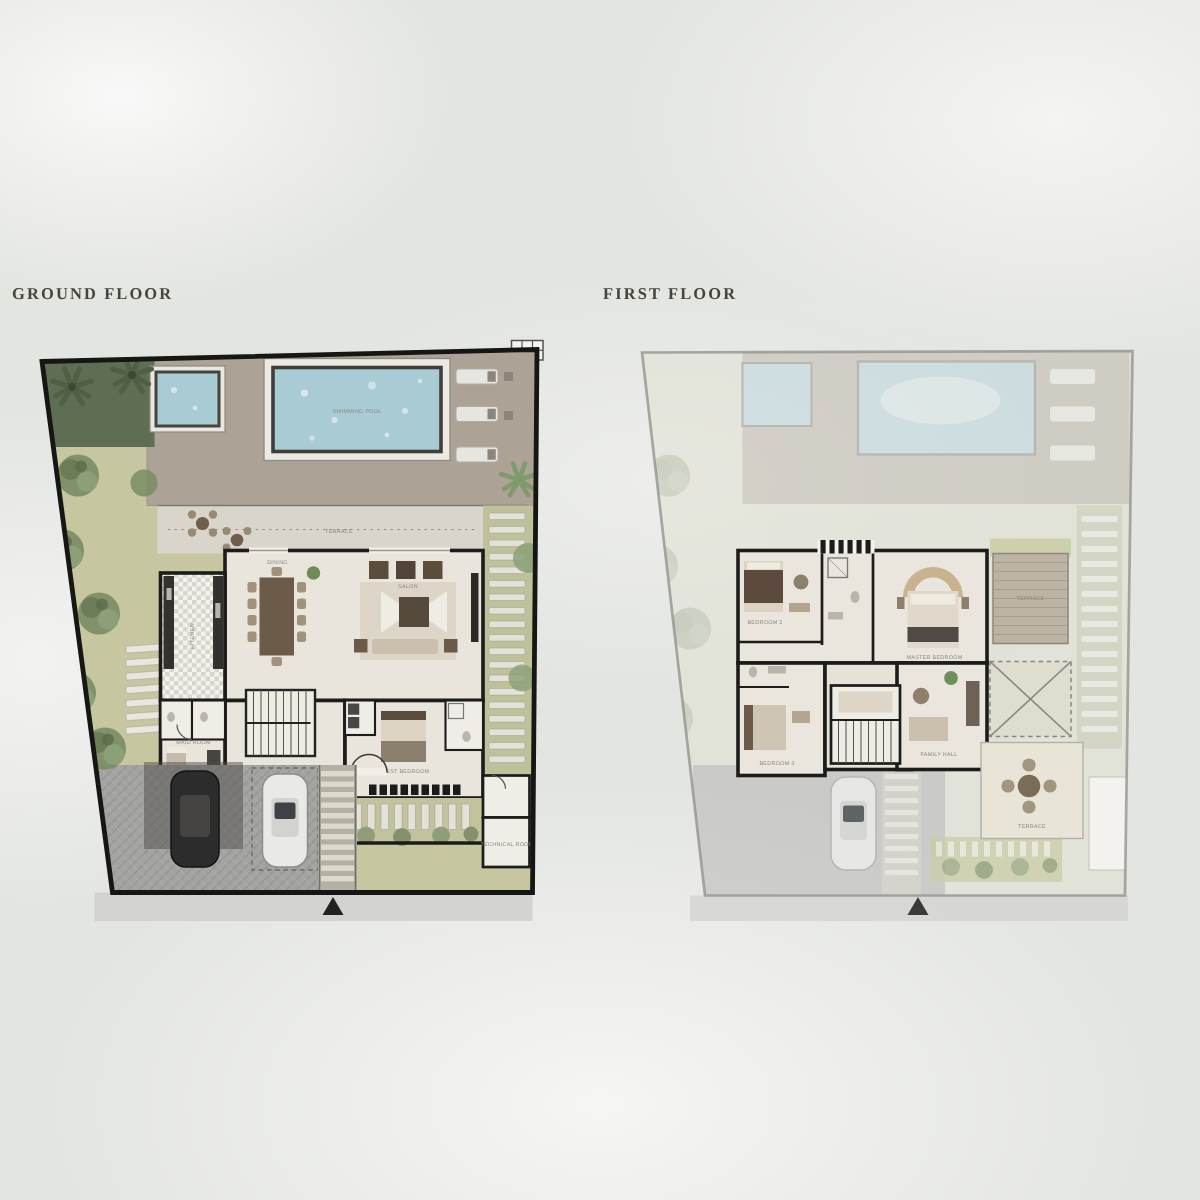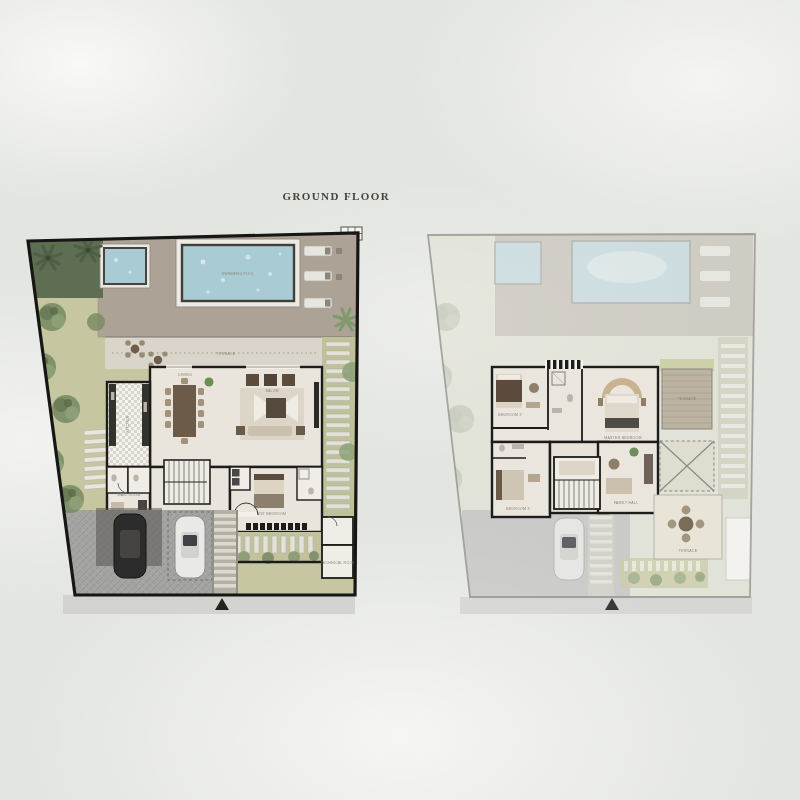--- a/index.html
+++ b/index.html
@@ -9,21 +9,21 @@
     background:
       radial-gradient(ellipse 320px 200px at 10% 8%, rgba(255,255,255,.75), rgba(255,255,255,0) 70%),
       radial-gradient(ellipse 420px 240px at 88% 10%, rgba(255,255,255,.6), rgba(255,255,255,0) 70%),
       radial-gradient(ellipse 520px 300px at 50% 92%, rgba(255,255,255,.65), rgba(255,255,255,0) 72%),
       radial-gradient(ellipse 300px 240px at 3% 55%, rgba(255,255,255,.55), rgba(255,255,255,0) 70%),
       radial-gradient(ellipse 380px 200px at 55% 40%, rgba(255,255,255,.35), rgba(255,255,255,0) 70%),
       #e3e5e1;
   }
   .plan{position:absolute;width:382px;height:430px;}
   .plan-title{
-    position:absolute;top:6px;left:0;width:100%;text-align:right;
+    position:absolute;top:6px;left:0;width:100%;text-align:left;
     font-family:"Liberation Serif",serif;font-size:11px;font-weight:600;
     letter-spacing:1.4px;color:#45443f;
   }
   .plan svg{position:absolute;top:18px;left:0;}
   #ground-plan{left:8px;top:184px;}
   #first-plan{left:402px;top:184px;}
   svg text{font-family:"Liberation Sans",sans-serif;fill:#6e6c64;}
   .microlabel-lt{font-size:3.6px;letter-spacing:.2px;text-anchor:middle;fill:#8a887f;}
 </style>
 </head>
@@ -353,20 +353,21 @@
       </g>
     </g>
 
     <polygon points="20,39 350,31 347,393 67,393" fill="none" stroke="#161614" stroke-width="3.2"></polygon>
 
     <polygon points="214,396 207,408 221,408" fill="#222220"></polygon>
   </svg>
 </div>
 
 <div class="plan" id="first-plan">
+  <div class="plan-title">FIRST FLOOR</div>
   <svg width="382" height="414" viewBox="0 0 382 414">
     <defs>
       <clipPath id="siteClipF">
           <polygon points="26,33 353,32 348,395 68,395"></polygon>
         </clipPath>
       <g id="treeF">
           <circle r="14" fill="#8a9878"></circle>
           <circle cx="-5" cy="-4" r="7" fill="#7b8a68"></circle>
           <circle cx="6" cy="4" r="7" fill="#99a889"></circle>
         </g>

